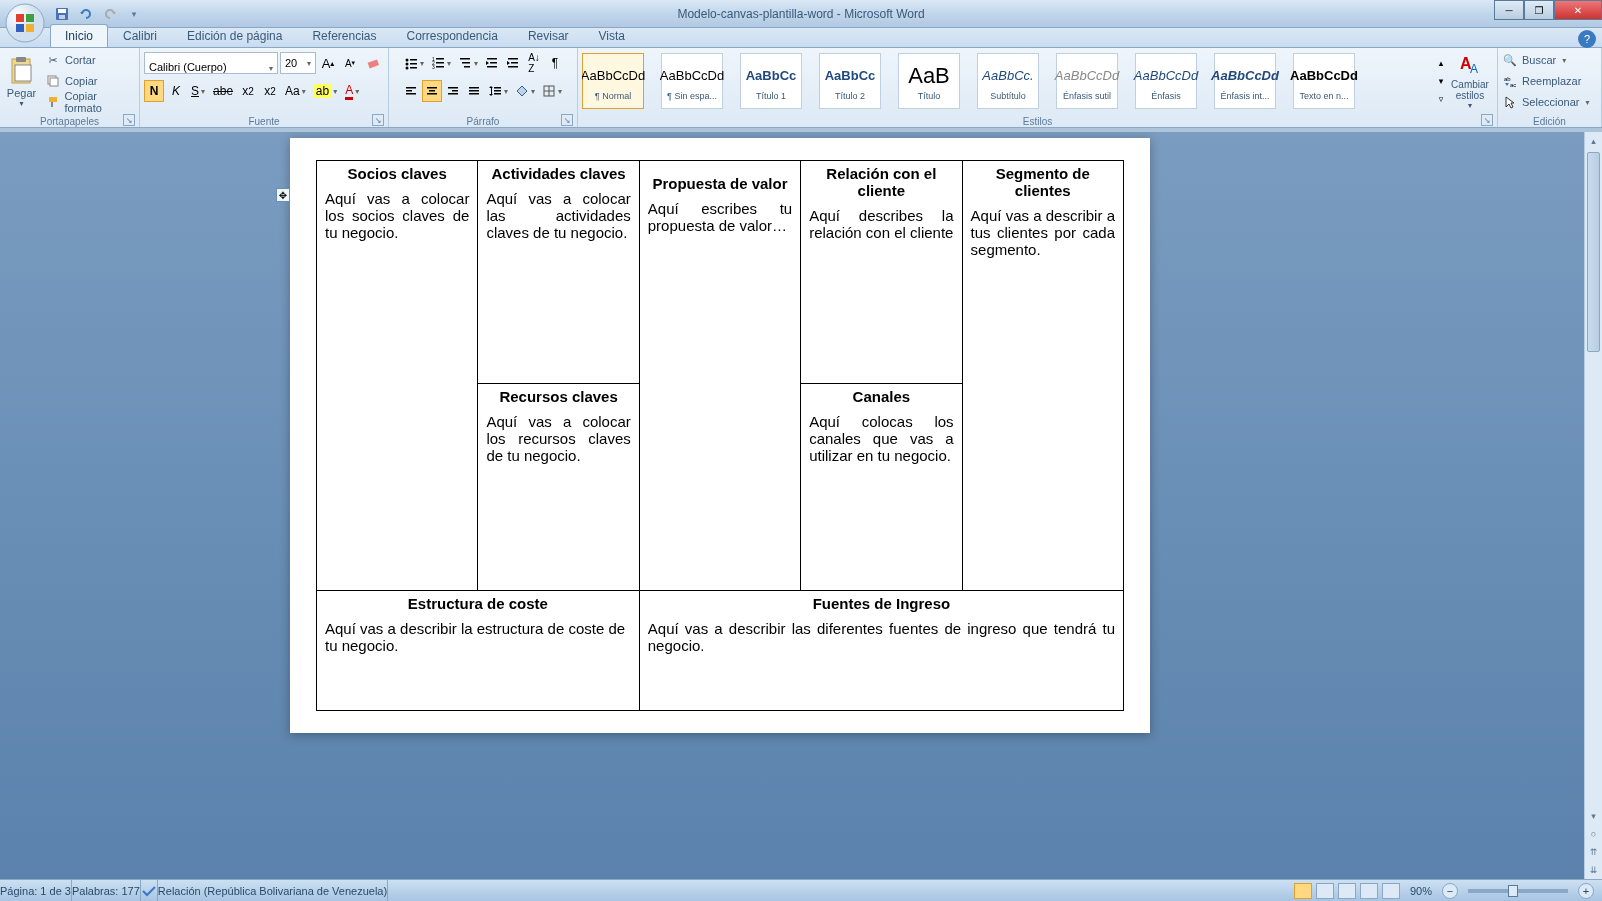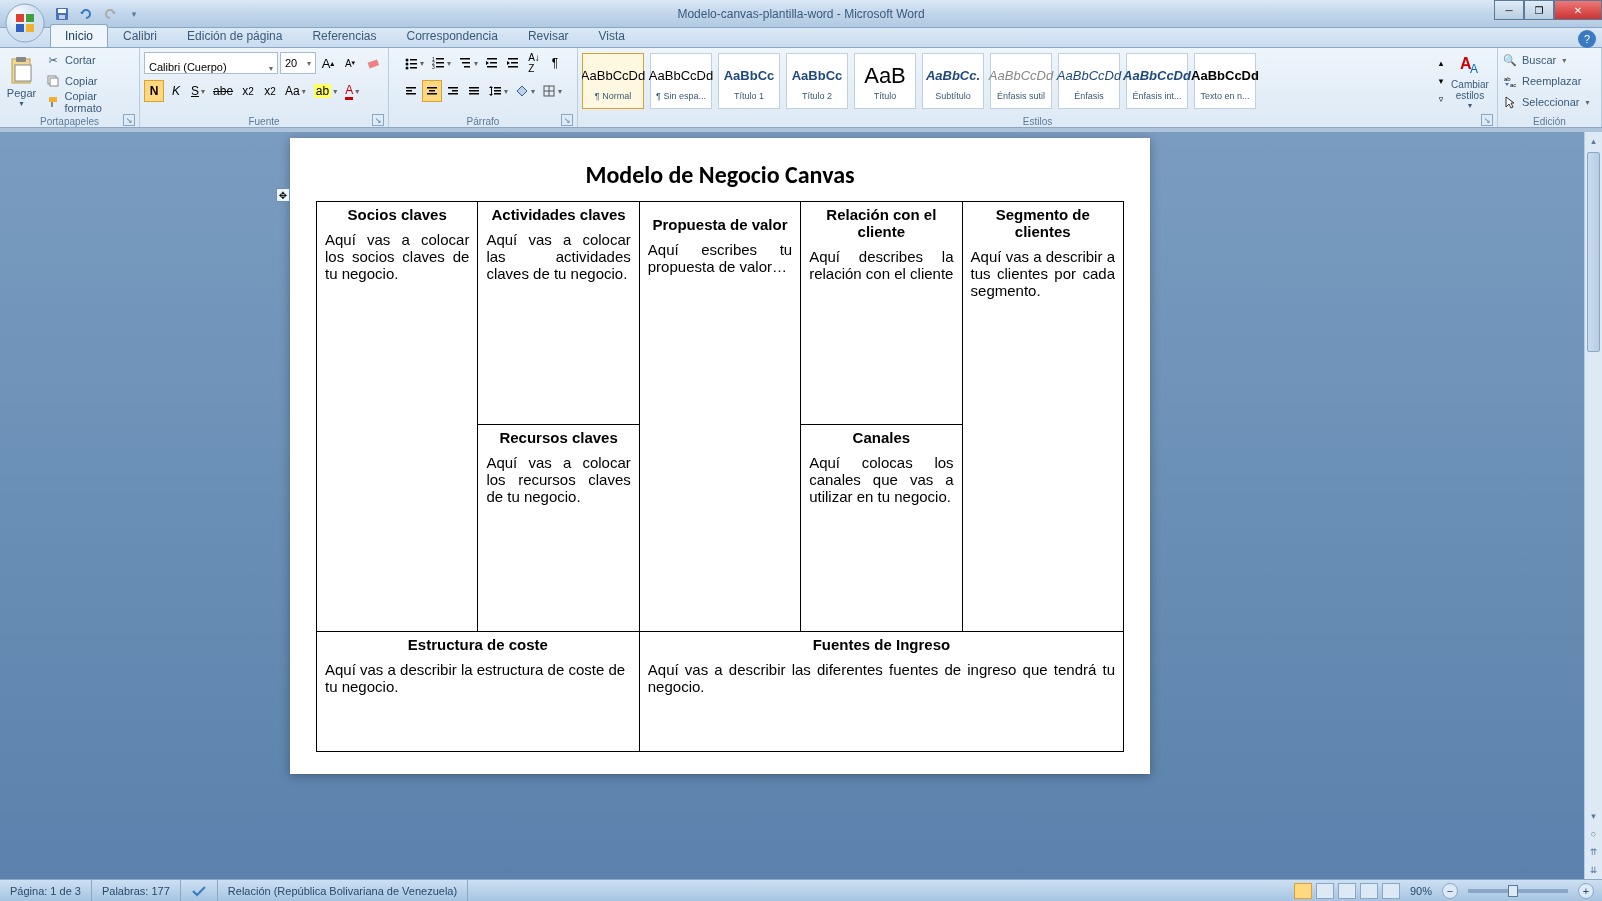--- a/index.html
+++ b/index.html
@@ -39,21 +39,21 @@
 .font-row { display: flex; gap: 2px; align-items: center; height: 26px; }
 .font-name { flex: 1; border: 1px solid #a6bdd5; background: #fff; height: 22px; font-size: 11px; padding: 0 4px; display: flex; align-items: flex-end; justify-content: space-between; }
 .font-size { width: 36px; border: 1px solid #a6bdd5; background: #fff; height: 22px; font-size: 11px; padding: 0 4px; display: flex; align-items: center; justify-content: space-between; }
 .btn { min-width: 20px; height: 22px; border: 1px solid transparent; display: flex; align-items: center; justify-content: center; font-size: 12px; cursor: pointer; padding: 0 2px; }
 .btn.active { border-color: #e0a030; background: #ffd880; }
 
 .para-section { width: 180px; flex-direction: column; gap: 2px; }
 .para-row { display: flex; gap: 1px; height: 26px; align-items: center; }
 
 .styles-section { flex: 1; }
-.styles-gallery { display: flex; gap: 6px; flex: 1; overflow: hidden; }
+.styles-gallery { display: flex; gap: 17px; flex: 1; overflow: hidden; }
 .style-item { width: 62px; border: 1px solid #c0d0e0; background: #fff; display: flex; flex-direction: column; align-items: center; justify-content: center; cursor: pointer; height: 56px; }
 .style-item.active { border-color: #e0a030; background: #fff8e0; }
 .style-preview { font-size: 13px; color: #333; height: 30px; display: flex; align-items: center; }
 .style-label { font-size: 9px; color: #3a5a7a; text-align: center; white-space: nowrap; overflow: hidden; text-overflow: ellipsis; width: 100%; }
 .change-styles { width: 46px; display: flex; flex-direction: column; align-items: center; justify-content: center; cursor: pointer; font-size: 10px; text-align: center; color: #3a5a7a; }
 
 .edit-section { width: 95px; flex-direction: column; gap: 1px; align-items: stretch; }
 .edit-item { display: flex; align-items: center; gap: 4px; font-size: 11px; color: #3a5a7a; cursor: pointer; height: 20px; }
 
 
@@ -65,21 +65,21 @@
 .table-handle { position: absolute; left: -14px; top: 50px; width: 14px; height: 14px; border: 1px solid #6a8fb5; background: #eef5fb; cursor: move; display: flex; align-items: center; justify-content: center; font-size: 10px; }
 
 .doc-title { font-family: Calibri, sans-serif; font-size: 24px; font-weight: bold; text-align: center; margin-bottom: 12px; color: #000; }
 .canvas-table { border-collapse: collapse; width: 100%; font-family: Calibri, sans-serif; }
 .canvas-table td { border: 1px solid #000; padding: 4px 8px; vertical-align: top; font-size: 15px; }
 .cell-title { font-weight: bold; text-align: center; display: block; margin-bottom: 8px; }
 .cell-body { text-align: justify; }
 
 
 .statusbar { position: absolute; bottom: 0; left: 0; right: 0; height: 22px; background: linear-gradient(to bottom, #cde0f2, #a6c4e2); border-top: 1px solid #8aa8c6; display: flex; align-items: center; font-size: 11px; color: #2a4a6a; }
-.status-item { padding: 0 10px; border-right: 1px solid #8aa8c6; height: 100%; display: flex; align-items: center; }
+.status-item { padding: 0 0; border-right: 1px solid #8aa8c6; height: 100%; display: flex; align-items: center; }
 .status-right { margin-left: auto; display: flex; align-items: center; gap: 4px; padding-right: 8px; }
 .view-btn { width: 18px; height: 16px; border: 1px solid #8aa8c6; background: #dde9f5; cursor: pointer; }
 .view-btn.active { background: #ffd880; border-color: #e0a030; }
 .zoom-slider { width: 100px; height: 4px; background: #8aa8c6; position: relative; margin: 0 6px; }
 .zoom-thumb { position: absolute; left: 40%; top: -4px; width: 10px; height: 12px; background: #dde9f5; border: 1px solid #5a7a9a; }
 .zoom-btn { width: 16px; height: 16px; border: 1px solid #8aa8c6; border-radius: 50%; background: #dde9f5; display: flex; align-items: center; justify-content: center; font-size: 11px; cursor: pointer; }
 
 .dd { font-size: 8px; color: #666; margin-left: 2px; }
 </style>
 </head>
@@ -371,21 +371,21 @@
           </div>
           <div class="style-item">
             <div class="style-preview" style="color: rgb(31, 73, 125); font-weight: bold;">AaBbCc</div>
             <div class="style-label">Título 2</div>
           </div>
           <div class="style-item">
             <div class="style-preview" style="color: rgb(0, 0, 0); font-size: 22px;">AaB</div>
             <div class="style-label">Título</div>
           </div>
           <div class="style-item">
-            <div class="style-preview" style="color: rgb(31, 73, 125); font-style: italic; font-weight: bold;">AaBbCc.</div>
+            <div class="style-preview" style="color: rgb(31, 73, 125); font-style: italic;">AaBbCc.</div>
             <div class="style-label">Subtítulo</div>
           </div>
           <div class="style-item">
             <div class="style-preview" style="color: rgb(136, 136, 136); font-style: italic;">AaBbCcDd</div>
             <div class="style-label">Énfasis sutil</div>
           </div>
           <div class="style-item">
             <div class="style-preview" style="color: rgb(31, 73, 125); font-style: italic;">AaBbCcDd</div>
             <div class="style-label">Énfasis</div>
           </div>
@@ -447,21 +447,20 @@
     </div>
     <div class="group-label">
         <span>Edición</span>
       </div>
   </div>
 </div>
 
 <div class="doc-area">
   <div class="page">
     <div class="table-handle">✥</div>
-    <div class="doc-title">Modelo de Negocio Canvas</div>
     <table class="canvas-table">
       <tbody>
           <tr>
         <td rowspan="2" style="width:20%;height:430px">
               <span class="cell-title">Socios claves</span>
               <div class="cell-body">Aquí vas a colocar los socios claves de tu negocio.</div>
             </td>
         <td style="width:20%;height:215px">
               <span class="cell-title">Actividades claves</span>
               <div class="cell-body">Aquí vas a colocar las actividades claves de tu negocio.</div>

